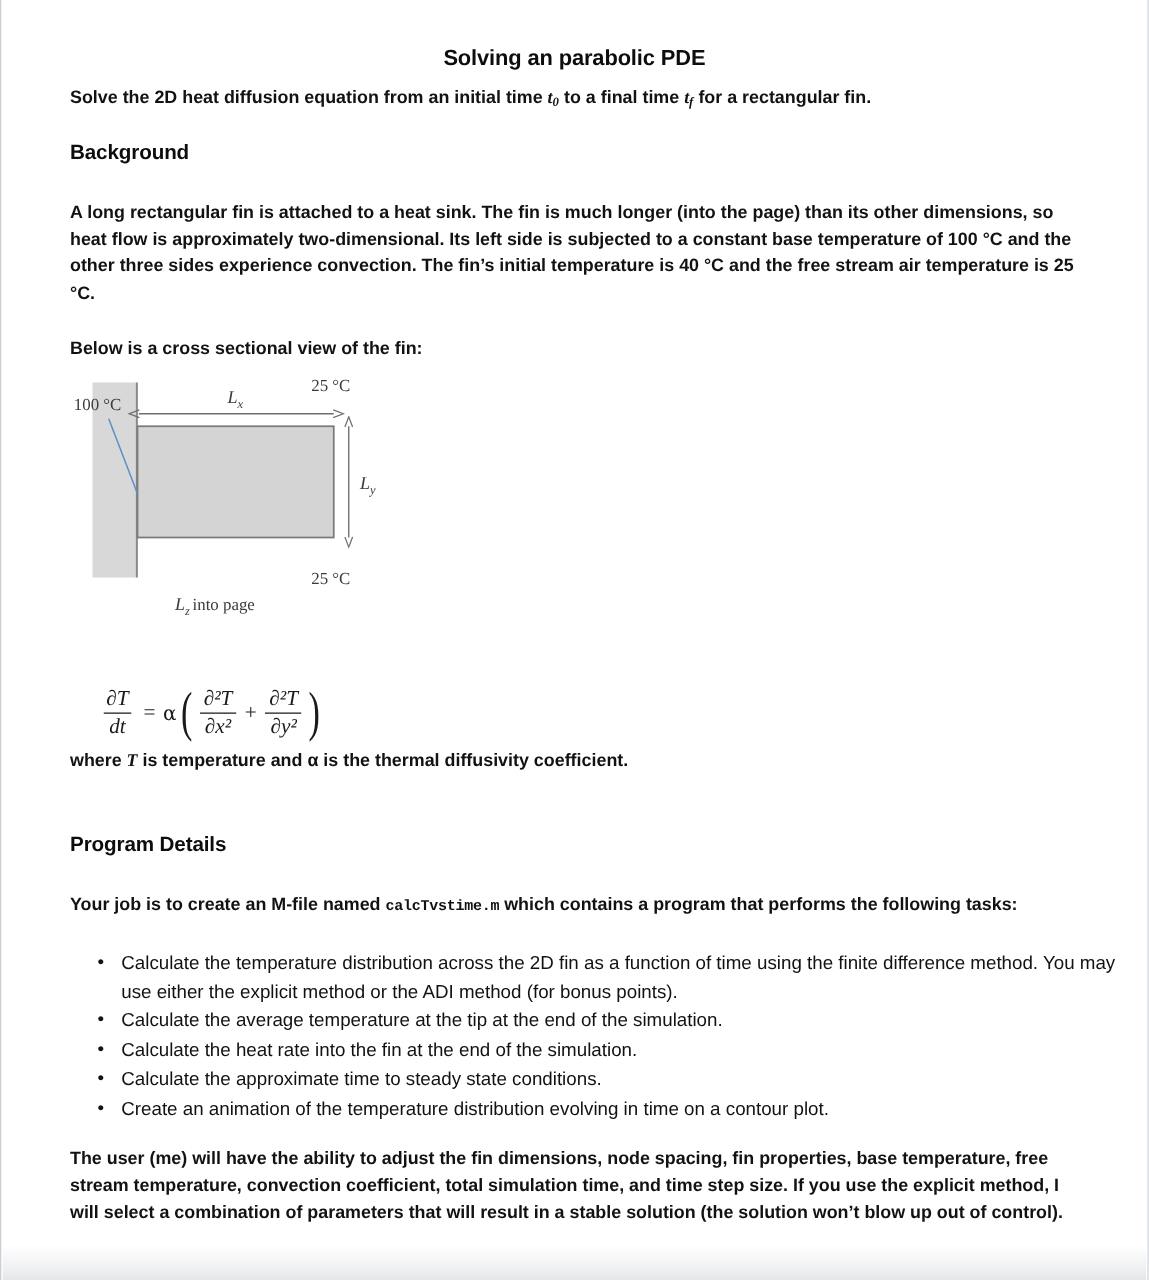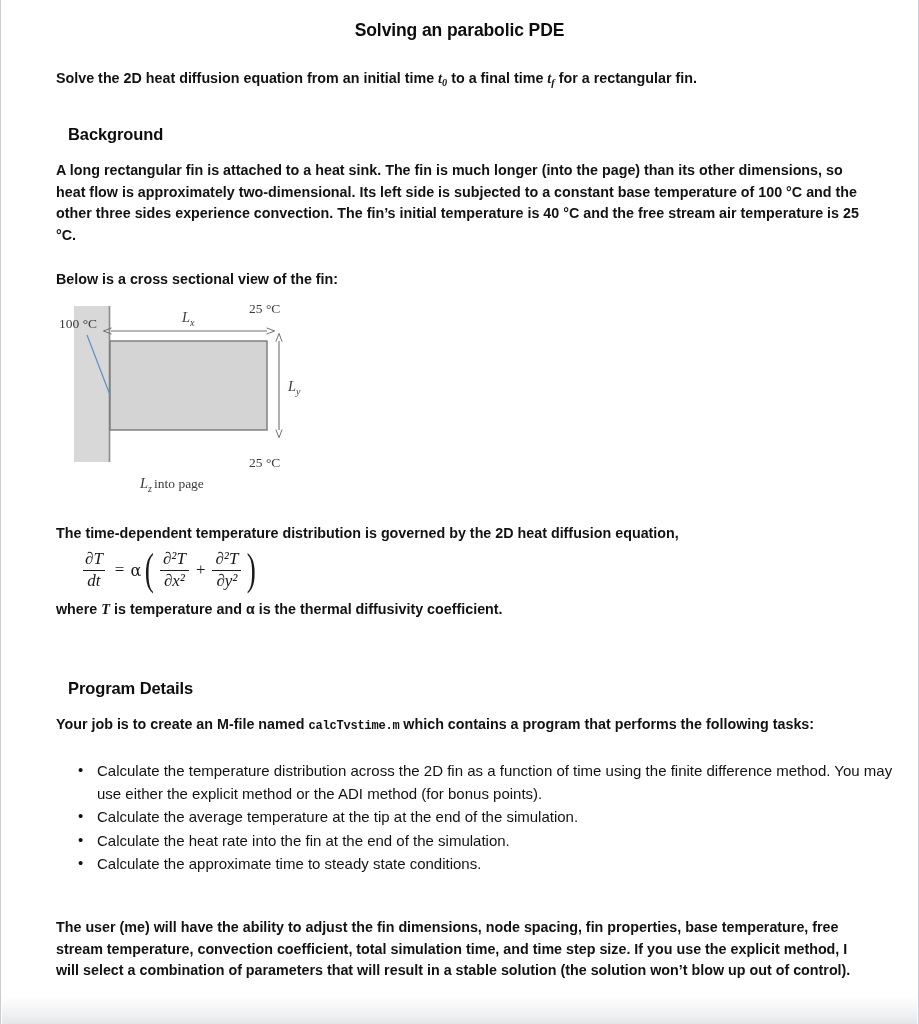--- a/index.html
+++ b/index.html
@@ -38,29 +38,29 @@
     bottom: 0;
     height: 28px;
     background: linear-gradient(to bottom, rgba(255,255,255,0) 0%, rgba(236,237,239,0.85) 70%, rgba(228,230,233,1) 100%);
     pointer-events: none;
   }
 
   h1.doc-title {
     font-size: 17.5px;
     font-weight: bold;
     text-align: center;
-    margin: 0;
+    margin: 16px;
     padding-top: 20px;
     letter-spacing: -0.1px;
     color: #0d0d0d;
   }
   h2.section {
     font-size: 16.5px;
     font-weight: bold;
-    margin: 12px;
+    margin: 0;
     color: #0d0d0d;
     letter-spacing: -0.1px;
   }
   p.body {
     font-size: 14.3px;
     line-height: 1.52;
     margin: 0;
     color: #121212;
     font-weight: bold;
   }
@@ -227,21 +227,20 @@
 
       <text class="fig-txt-it" x="232" y="99">L</text>
       <text class="fig-sub" x="240" y="103">y</text>
 
       <text class="fig-txt-it" x="84" y="196">L</text>
       <text class="fig-sub" x="92" y="200">z</text>
       <text class="fig-txt" x="98" y="196" style="font-family:'Liberation Serif',serif;">into page</text>
     </svg>
   </div>
 
-  <p class="body pos" id="gov-para">The time-dependent temperature distribution is governed by the 2D heat diffusion equation,</p>
 
   <div class="pos" id="eq-wrap">
     <div class="eq">
       <span class="frac">
         <span class="num">∂T</span>
         <span class="den">dt</span>
       </span>
       <span class="eqsign">=</span>
       <span class="alpha">α</span>
       <span class="paren">(</span>
@@ -262,18 +261,19 @@
 
   <h2 class="section pos" id="h-program">Program Details</h2>
 
   <p class="body pos" id="job-para"><span>Your job is to create an M-file named </span><span class="mono">calcTvstime.m</span><span> which contains a program that performs the following tasks:</span></p>
 
   <ul class="tasks pos" id="task-list">
     <li>Calculate the temperature distribution across the 2D fin as a function of time using the finite difference method. You may use either the explicit method or the ADI method (for bonus points).</li>
     <li>Calculate the average temperature at the tip at the end of the simulation.</li>
     <li>Calculate the heat rate into the fin at the end of the simulation.</li>
     <li>Calculate the approximate time to steady state conditions.</li>
+    <li>Create an animation of the temperature distribution evolving in time on a contour plot.</li>
   </ul>
 
   <p class="body pos" id="final-para">The user (me) will have the ability to adjust the fin dimensions, node spacing, fin properties, base temperature, free stream temperature, convection coefficient, total simulation time, and time step size. If you use the explicit method, I will select a combination of parameters that will result in a stable solution (the solution won’t blow up out of control).</p>
 
   <div class="bottom-shade"></div>
 </div>
 
 </body></html>

